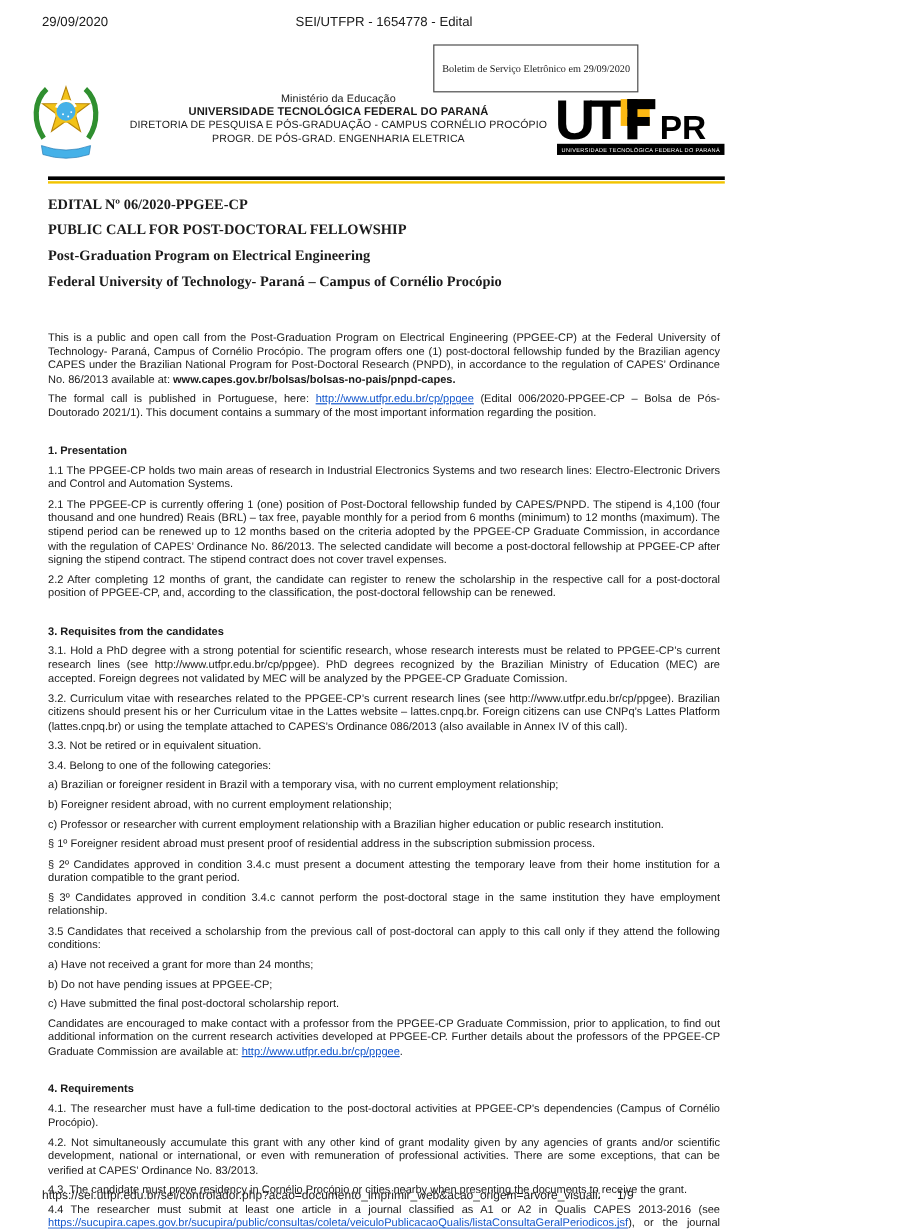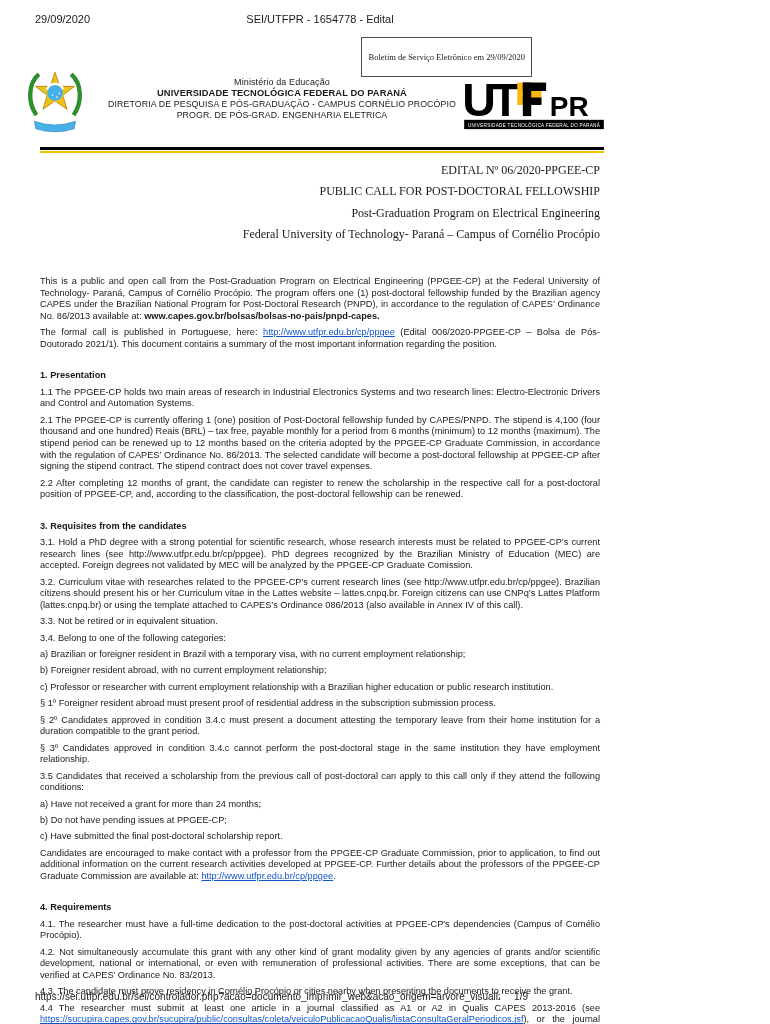--- a/index.html
+++ b/index.html
@@ -19,22 +19,22 @@
   .lh-line { font-size:9px; line-height:11px; letter-spacing:0.1px; }
   .lh-line.uni { font-weight:bold; font-size:9.3px; }
   .lh-line.dir, .lh-line.prog { font-size:8.8px; }
   .utfpr-logo { margin-top:10px; flex:0 0 auto; }
   .coat { flex:0 0 auto; }
   .logo-yellow { fill:var(--utfpr-yellow, #FDB913); }
   .divider { position:absolute; top:147px; left:40px; right:36px; }
   .divider .black { height:2.5px; background:#000; }
   .divider .yellow { height:2px; background:var(--divider-yellow, #F2C400); margin-top:1px; }
   .title-block {
-    position:absolute; top:164px; left:40px; right:40px; text-align:right;
-    font-family:"Liberation Serif", serif; font-weight:normal;
+    position:absolute; top:164px; left:40px; right:40px; text-align:left;
+    font-family:"Liberation Serif", serif; font-weight:bold;
   }
   .title-line { font-size:12px; line-height:13px; margin-bottom:8.3px; }
   .doc-body {
     position:absolute; top:276px; left:40px; right:40px;
     font-size:9.2px; line-height:11.6px; text-align:justify;
   }
   .doc-body p { margin-bottom:4.8px; }
   .doc-body p.gap { }
   .doc-body p.heading { font-weight:bold; text-align:left;margin-top:20px; }
   .b { font-weight:bold; }

